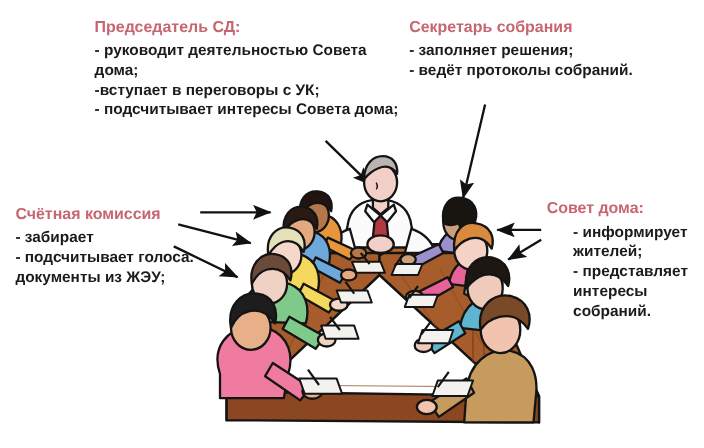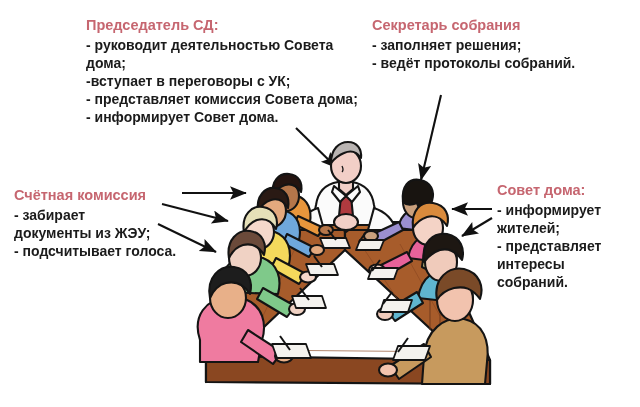--- a/index.html
+++ b/index.html
@@ -35,21 +35,21 @@
     font-size: 14px;
     line-height: 1.30;
     white-space: nowrap;
   }
 
   #block-chairman   { left: 86px;  top: 16px;  }
   #block-secretary  { left: 372px; top: 16px;  }
   #block-audit      { left: 14px;  top: 186px; }
   #block-council    { left: 497px; top: 181px; }
 
-  #block-council .line { white-space: normal; max-width: 110px; }
+  #block-council .line { white-space: normal; max-width: 110px; margin-left: 24px; }
 
   
   #artwork {
     position: absolute;
     left: 0; top: 0;
     width: 640px;
     height: 407px;
   }
 </style>
 </head>
@@ -230,35 +230,34 @@
         <path d="M408,338 l-10,14"></path>
       </g>
     </g>
   </svg>
 
   <div class="block" id="block-chairman">
     <div class="heading">Председатель СД:</div>
     <div class="line">- руководит деятельностью Совета</div>
     <div class="line">дома;</div>
     <div class="line">-вступает в переговоры с УК;</div>
-    <div class="line">- представляет комиссия Совета дома;</div>
-    <div class="line">- информирует Совет дома.</div>
+    <div class="line">- подсчитывает интересы Совета дома;</div>
   </div>
 
   <div class="block" id="block-secretary">
     <div class="heading">Секретарь собрания</div>
     <div class="line">- заполняет решения;</div>
     <div class="line">- ведёт протоколы собраний.</div>
   </div>
 
   <div class="block" id="block-audit">
     <div class="heading">Счётная комиссия</div>
     <div class="line">- забирает</div>
+    <div class="line">- подсчитывает голоса.</div>
     <div class="line">документы из ЖЭУ;</div>
-    <div class="line">- подсчитывает голоса.</div>
   </div>
 
   <div class="block" id="block-council">
     <div class="heading">Совет дома:</div>
     <div class="line">- информирует</div>
     <div class="line">жителей;</div>
     <div class="line">- представляет</div>
     <div class="line">интересы</div>
     <div class="line">собраний.</div>
   </div>

